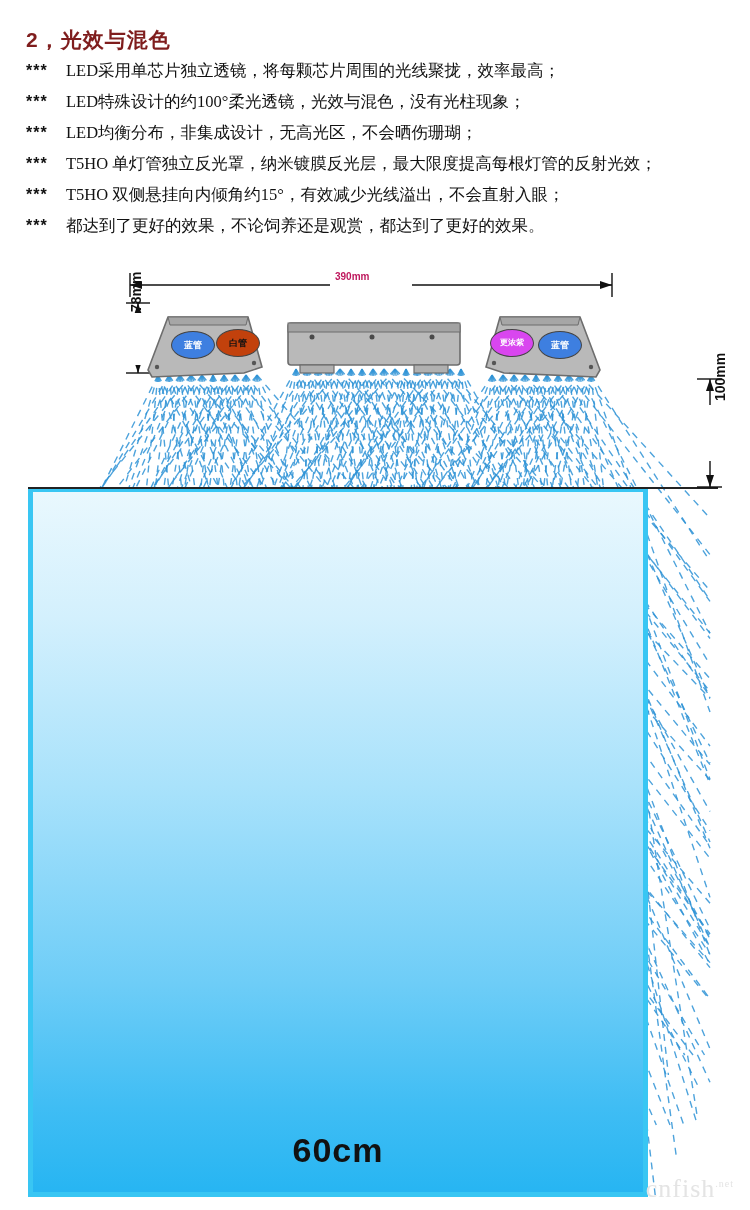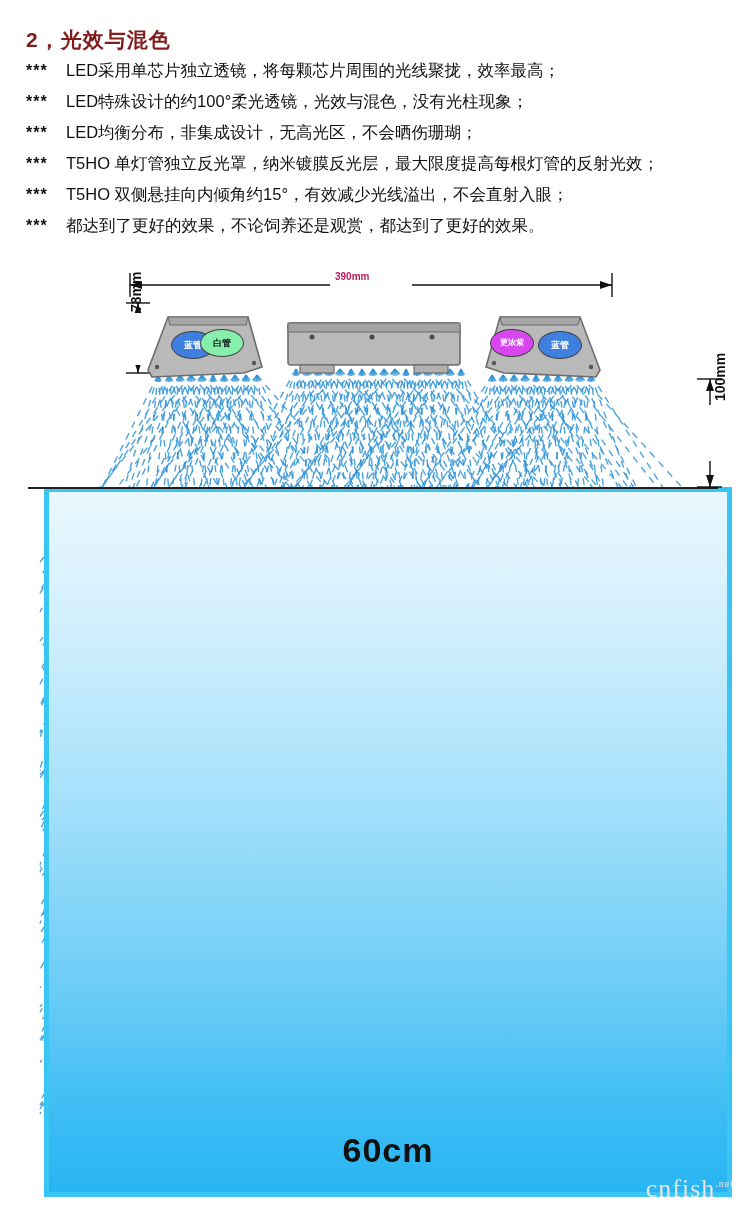--- a/index.html
+++ b/index.html
@@ -20,27 +20,27 @@
   }
   .bullet{
     display:flex;align-items:flex-start;
     font-size:16.5px;line-height:29px;color:#111;
     margin-bottom:2px;
   }
   .bullet .stars{
     width:40px;flex:0 0 40px;font-weight:bold;letter-spacing:1px;
     font-size:16px;line-height:29px;
   }
-  .bullet .btext{flex:1;}
+  .bullet .btext{flex:1;font-family:Liberation Serif, serif;}
   
   .diagram{position:absolute;left:0;top:255px;width:750px;height:955px;}
 
   
   .tank{
-    position:absolute;left:44px;top:232px;width:688px;height:710px;
+    position:absolute;left:28px;top:232px;width:620px;height:710px;
     border:5px solid #39c6f3;
     background:linear-gradient(to bottom,#e9f8fe 0%,#d3f0fd 18%,#a9e2fb 42%,#6ecdf7 70%,#3fbdf4 88%,#27b5f2 100%);
     box-sizing:border-box;
   }
   .tank-label{
     position:absolute;left:0;right:0;bottom:22px;text-align:center;
     font-size:34px;font-weight:bold;color:#111;letter-spacing:1px;
   }
   
   .surface{
@@ -377,21 +377,21 @@
       <path d="M600,115 L580,62 L500,62 L486,112 L504,118 L596,122 Z" fill="#b9b9b9" stroke="#6d6d6d" stroke-width="1.6"></path>
       <path d="M500,62 L580,62 L578,70 L502,70 Z" fill="#a6a6a6" stroke="#6d6d6d" stroke-width="1"></path>
       <circle cx="591" cy="112" r="2.2" fill="#555"></circle>
       <circle cx="494" cy="108" r="2.2" fill="#555"></circle>
     </g>
   </svg>
 
   <div class="pill" style="left:171px;top:76px;background:#3e7fe0;color:#fff;">
     <span>蓝管</span>
   </div>
-  <div class="pill" style="left:200px;top:74px;background:#86efac;color:#111;">
+  <div class="pill" style="left:216px;top:74px;background:#c2410c;color:#111;">
     <span>白管</span>
   </div>
   <div class="pill small" style="left:490px;top:74px;background:#d946ef;color:#fff;">
     <span>更浓紫</span>
   </div>
   <div class="pill" style="left:538px;top:76px;background:#3e7fe0;color:#fff;">
     <span>蓝管</span>
   </div>
 
   <div class="dim-390">390mm</div>

